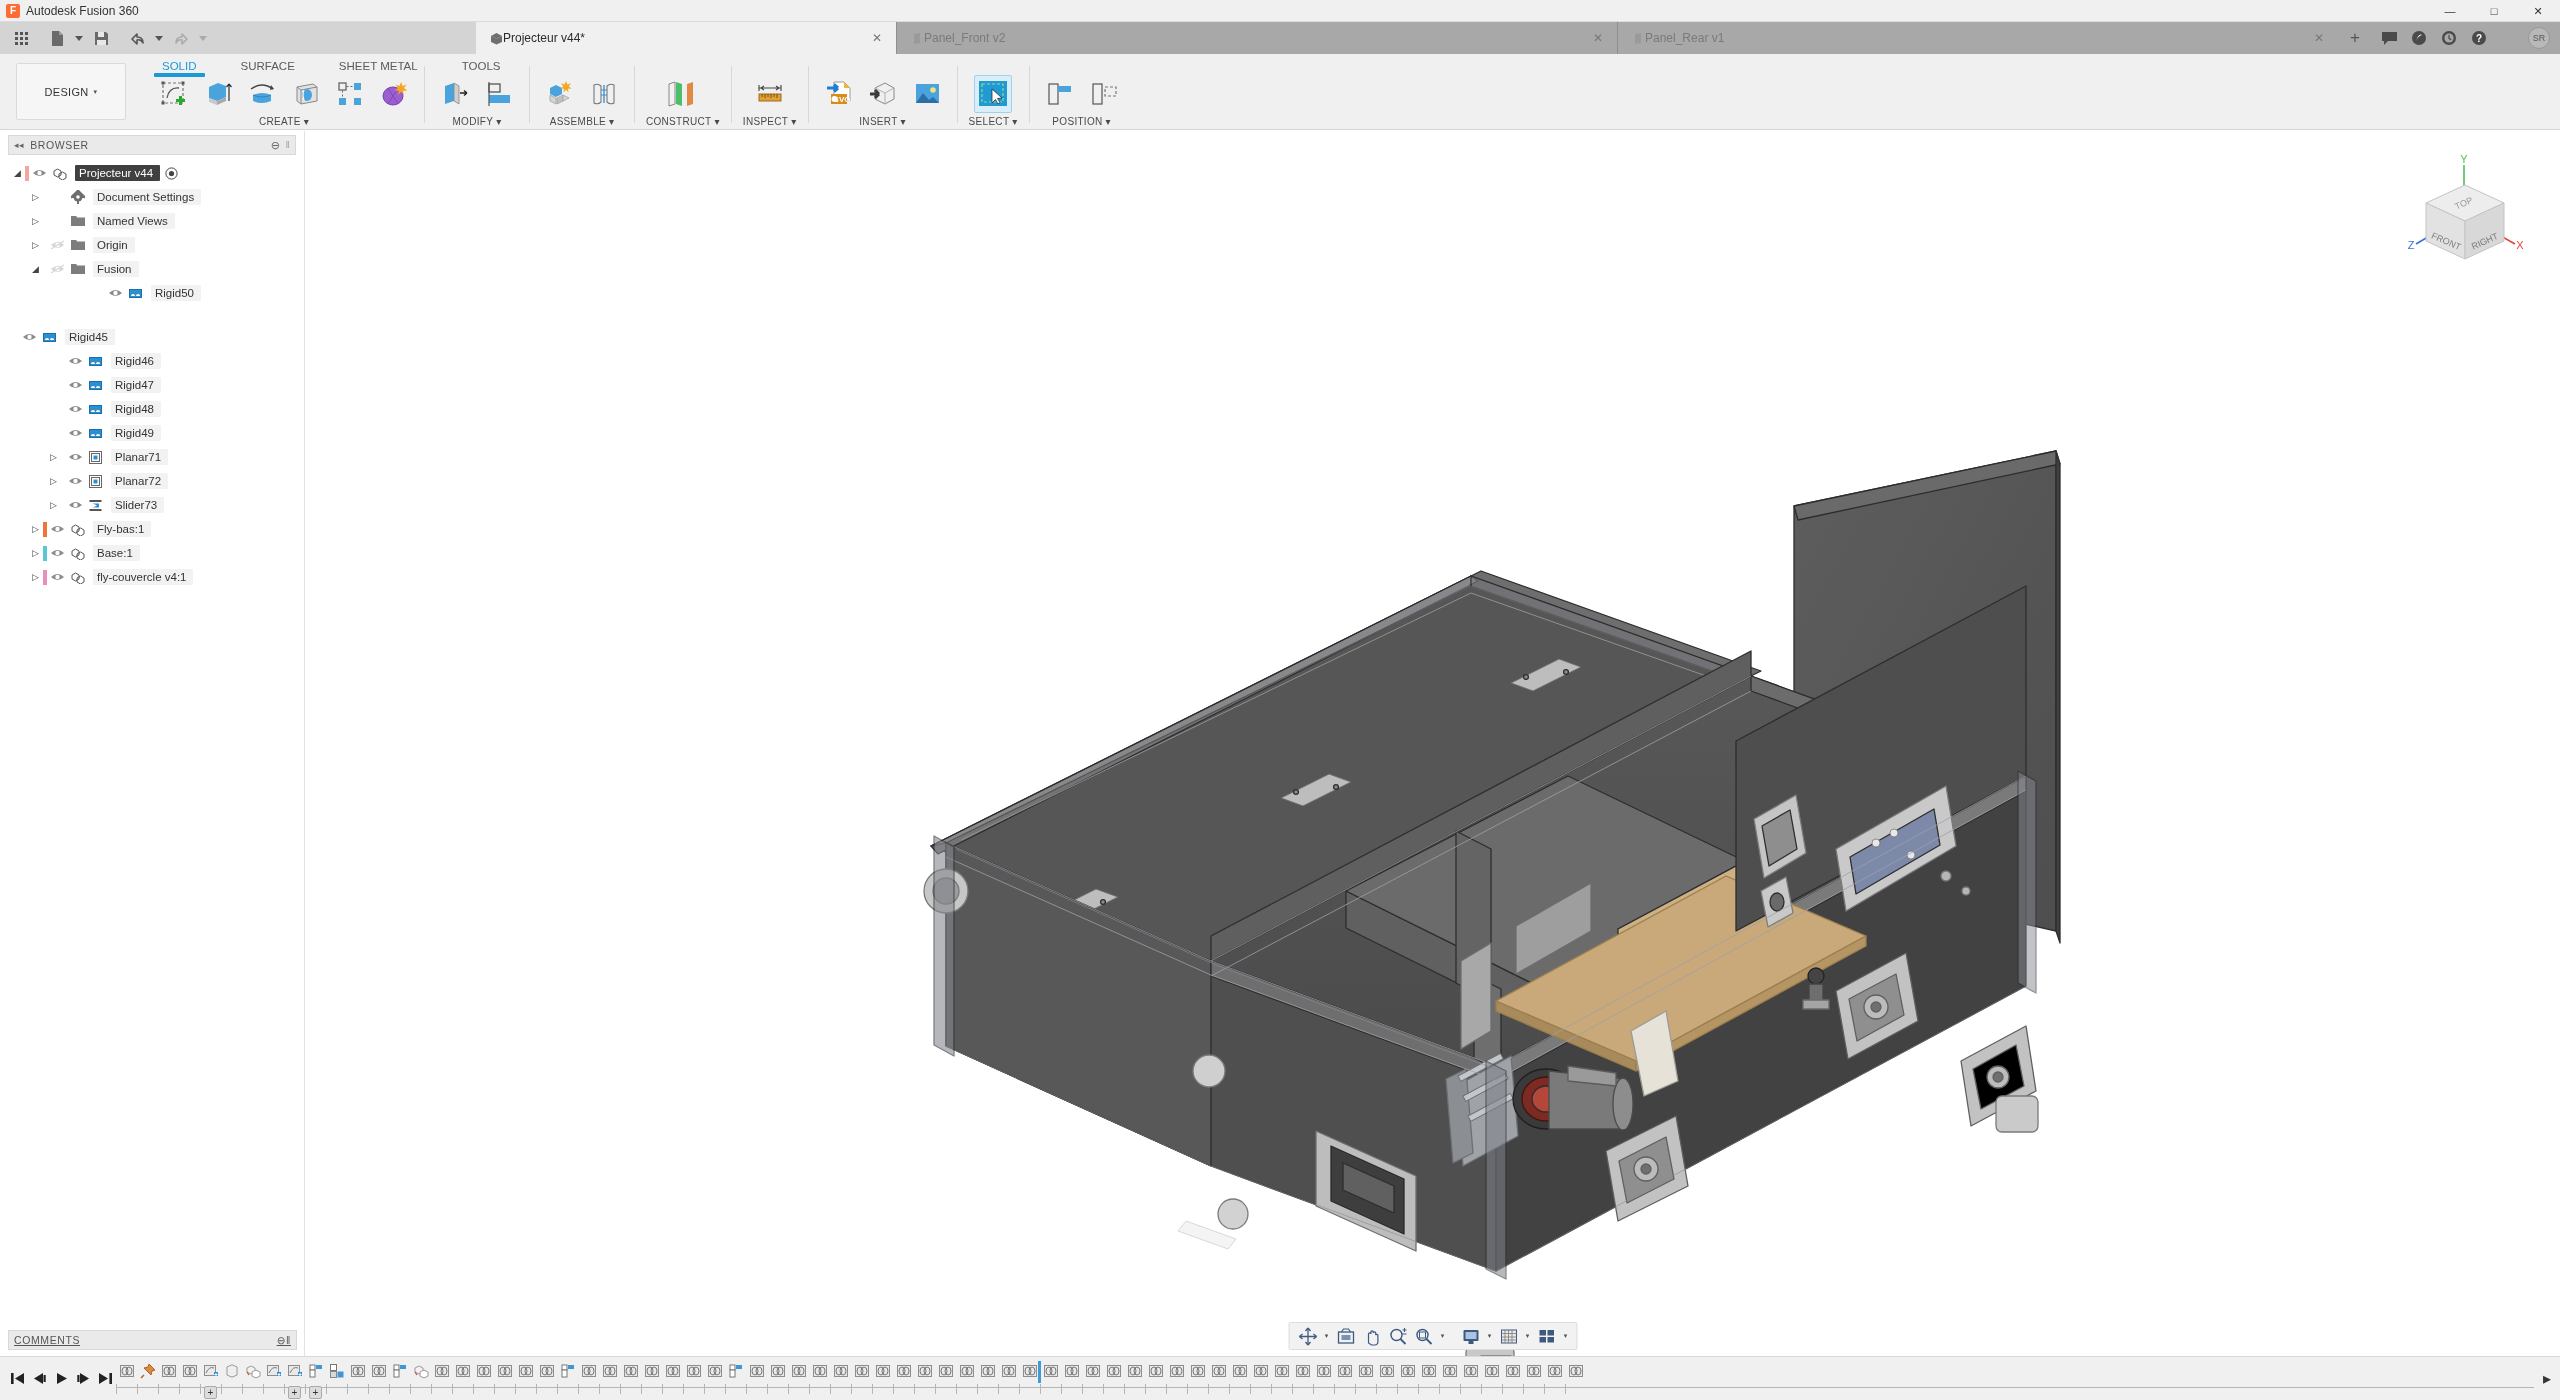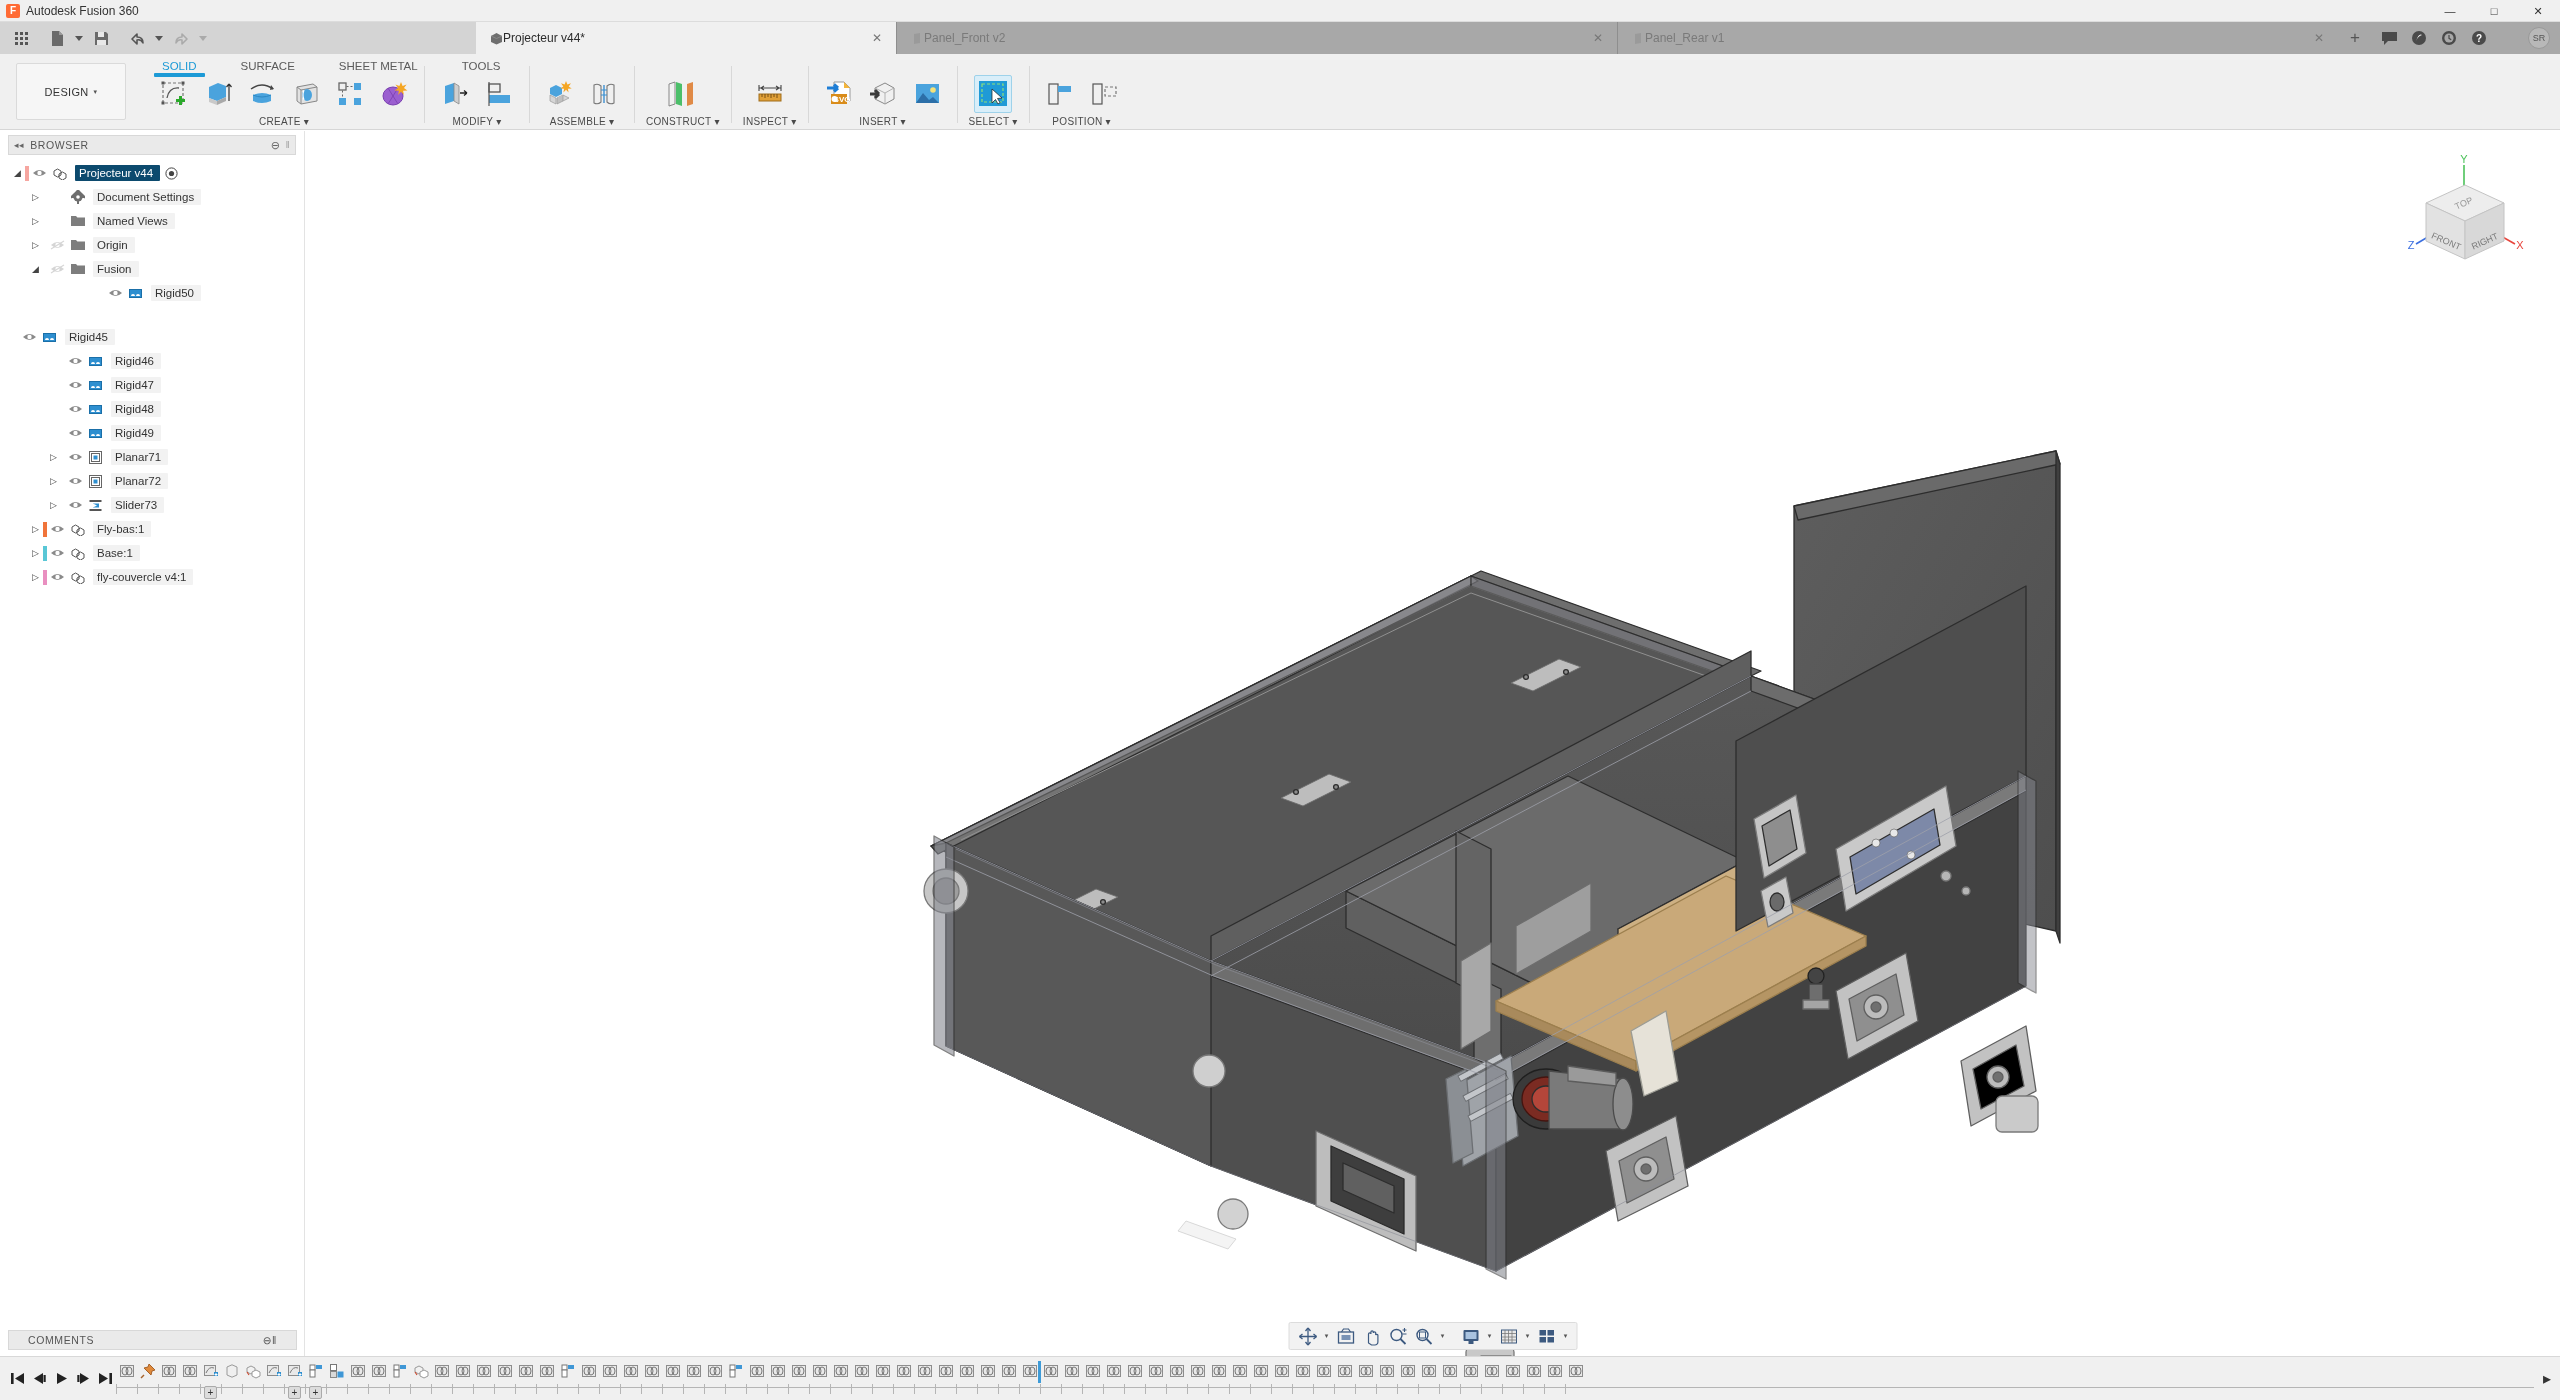--- a/index.html
+++ b/index.html
@@ -78,28 +78,28 @@
   .bhead .dot{ font-size:11px; color:#666; margin-right:5px;}
   .bhead .grip{ color:#999; font-size:9px;}
 
   .tree{ padding-top:6px; font-size:11.5px; color:#333; }
   .trow{ height:24px; display:flex; align-items:center; white-space:nowrap; }
   .tarrow{ width:15px; text-align:center; color:#444; font-size:9px; flex:none;}
   .tbar{ width:4px; height:15px; flex:none; margin-right:3px; }
   .teye{ width:21px; text-align:center; flex:none; }
   .ticon{ width:22px; text-align:center; flex:none; }
   .tlabel{ padding:2px 7px 2px 4px; background:#f2f2f2; border-radius:1px;}
-  .trow.sel .tlabel{ background:#0c4a6e; color:#fff;text-align:center; }
+  .trow.sel .tlabel{ background:#404040; color:#fff;text-align:center; }
   .tdim{ opacity:.35; }
   .tdot{ margin-left:5px; font-size:11px; color:#444; }
 
   
   .comments{ position:absolute; left:8px; bottom:6px; width:289px; height:20px;
     background:#eaeaea; border:1px solid #d8d8d8; display:flex; align-items:center;
-    font-size:10.5px; color:#555; letter-spacing:.6px; padding:0 19px;}
+    font-size:10.5px; color:#555; letter-spacing:.6px; padding:0 5px;text-decoration:underline;}
   .comments .title{flex:1;}
 
   
   .canvas{ position:absolute; left:306px; top:0; right:0; bottom:0; background:#fff;
     overflow:hidden;}
   .viewcube{ position:absolute; right:30px; top:20px; width:130px; height:130px;}
 
   
   .navbar{ position:absolute; left:50%; transform:translateX(-50%); bottom:6px;
     height:28px; background:#f2f2f2; border:1px solid #dcdcdc; border-radius:2px;

